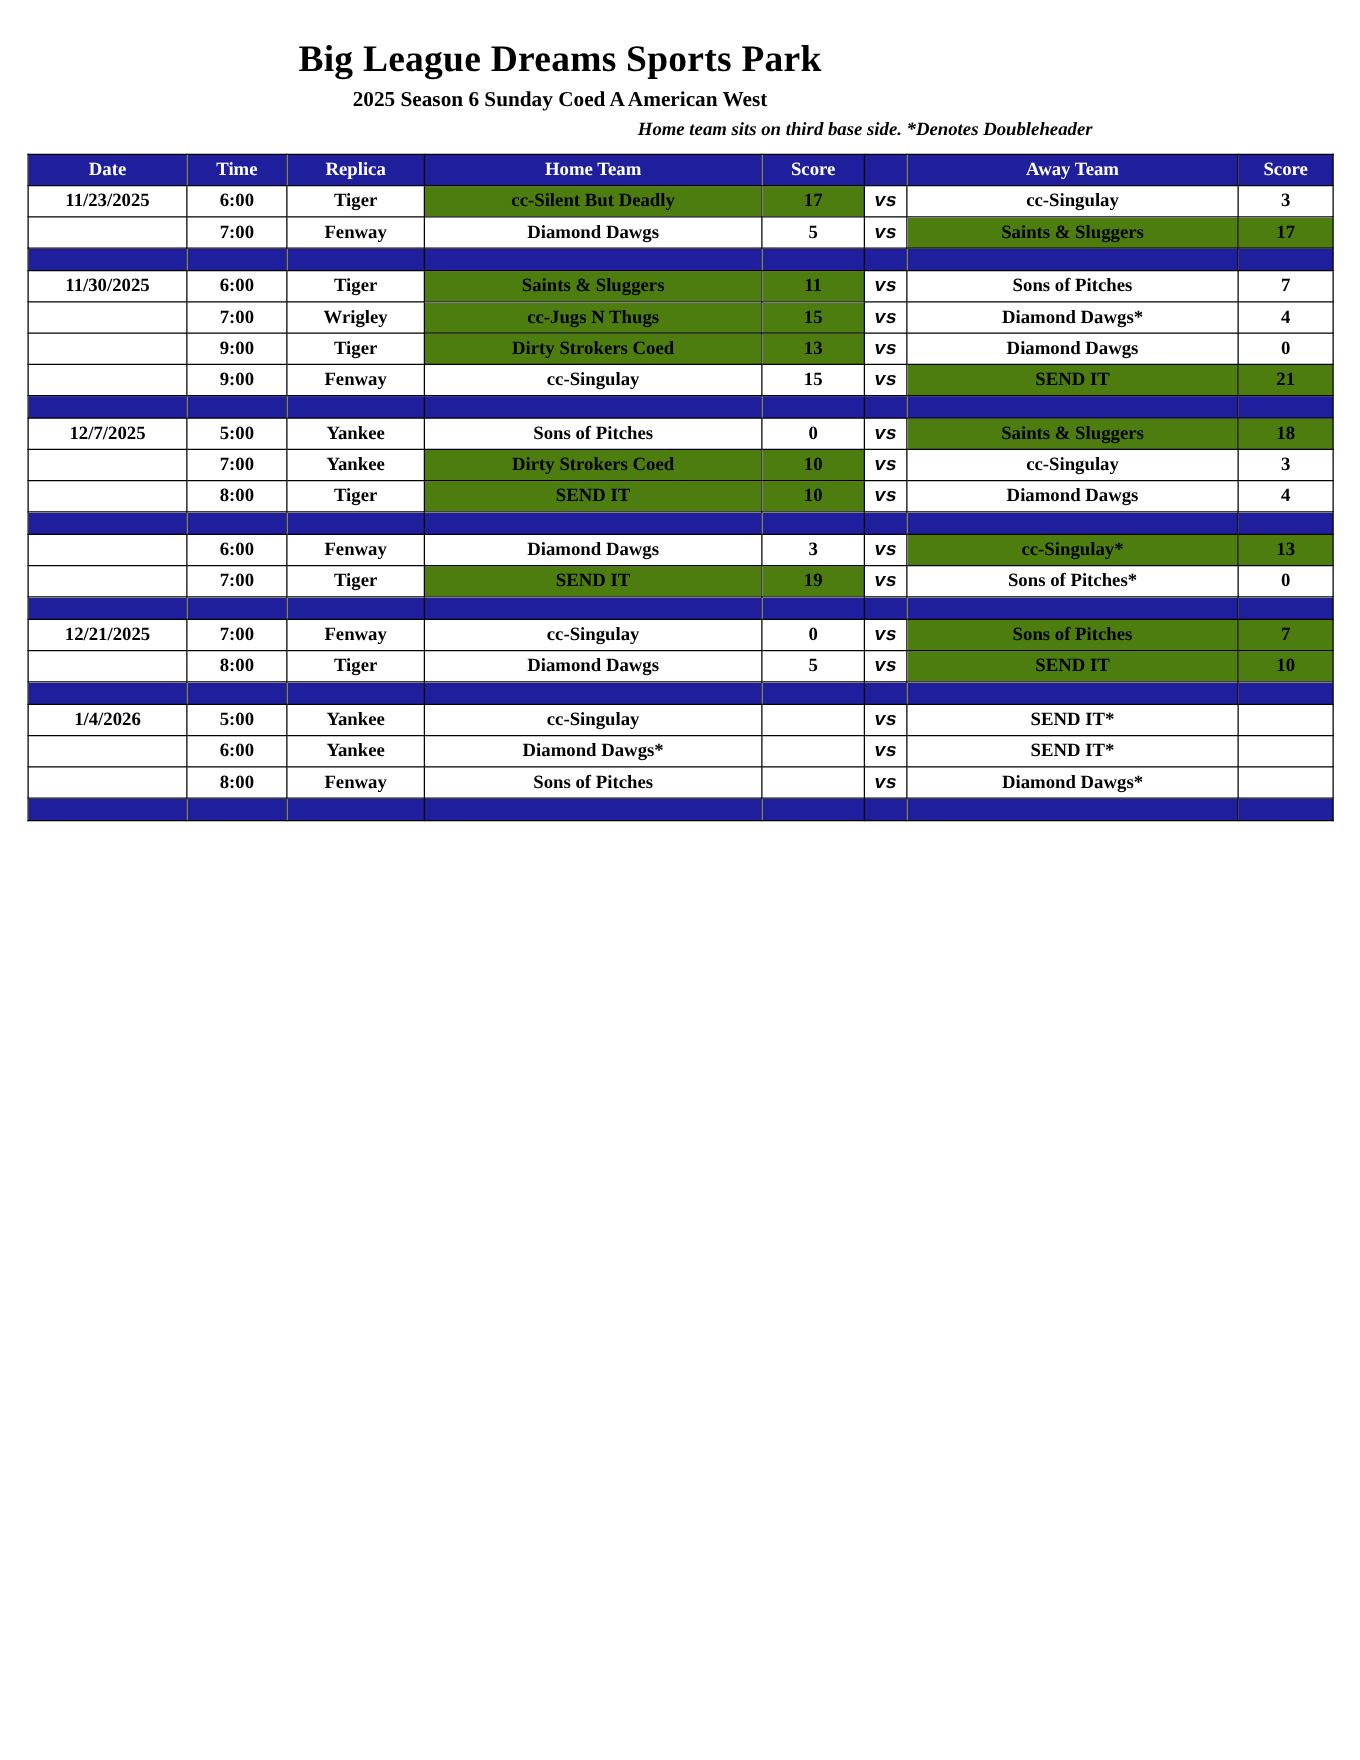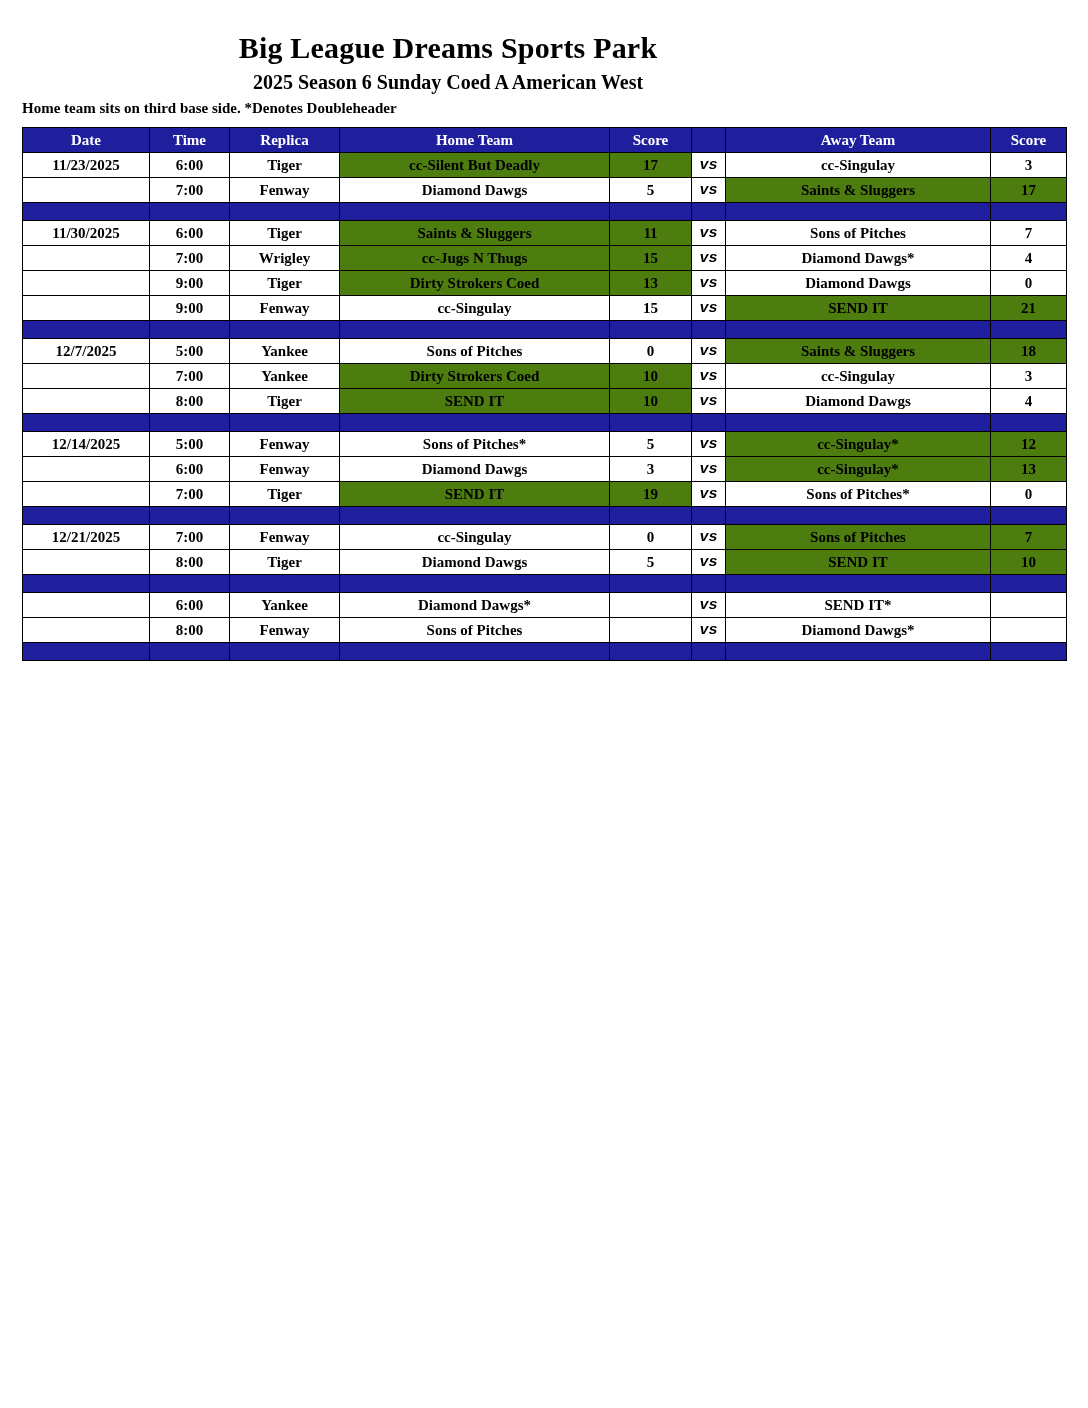--- a/index.html
+++ b/index.html
@@ -23,28 +23,29 @@
   .title {
     text-align: center;
     font-size: 30px;
     font-weight: bold;
     letter-spacing: 0.2px;
     margin: 8px 0 2px 0;
     line-height: 1.2;
   }
   .subtitle {
     text-align: center;
-    font-size: 20px;
+    font-size: 17px;
     font-weight: bold;
     margin: 4px 0 2px 0;
     line-height: 1.2;
   }
   .note {
-    text-align: left;
+    text-align: right;
     font-size: 15px;
+    font-style: italic;
     font-weight: bold;
     margin: 6px 0 10px 0;
   }
   table.schedule {
     border-collapse: collapse;
     width: 1044px;
     margin: 0 auto;
     table-layout: fixed;
     border-radius: 15px;
   }
@@ -234,30 +235,20 @@
           <td></td>
           <td></td>
           <td></td>
           <td></td>
           <td></td>
           <td></td>
           <td></td>
           <td></td>
         </tr>
         <tr>
-          <td>12/14/2025</td>
-          <td>5:00</td>
-          <td>Fenway</td>
-          <td>Sons of Pitches*</td>
-          <td>5</td>
-          <td class="vs">vs</td>
-          <td class="hl">cc-Singulay*</td>
-          <td class="hl">12</td>
-        </tr>
-        <tr>
           <td></td>
           <td>6:00</td>
           <td>Fenway</td>
           <td>Diamond Dawgs</td>
           <td>3</td>
           <td class="vs">vs</td>
           <td class="hl">cc-Singulay*</td>
           <td class="hl">13</td>
         </tr>
         <tr>
@@ -301,20 +292,30 @@
           <td class="hl">10</td>
         </tr>
         <tr class="spacer">
           <td></td>
           <td></td>
           <td></td>
           <td></td>
           <td></td>
           <td></td>
           <td></td>
+          <td></td>
+        </tr>
+        <tr>
+          <td>1/4/2026</td>
+          <td>5:00</td>
+          <td>Yankee</td>
+          <td>cc-Singulay</td>
+          <td></td>
+          <td class="vs">vs</td>
+          <td>SEND IT*</td>
           <td></td>
         </tr>
         <tr>
           <td></td>
           <td>6:00</td>
           <td>Yankee</td>
           <td>Diamond Dawgs*</td>
           <td></td>
           <td class="vs">vs</td>
           <td>SEND IT*</td>

